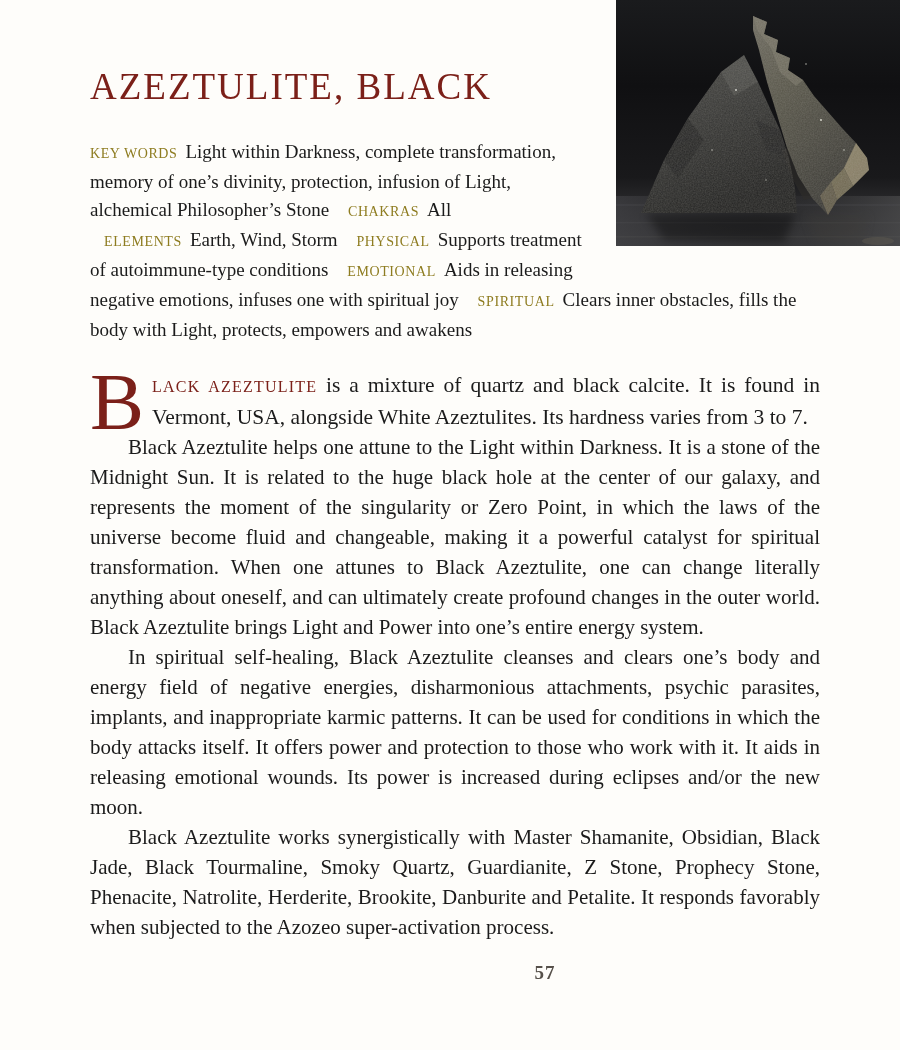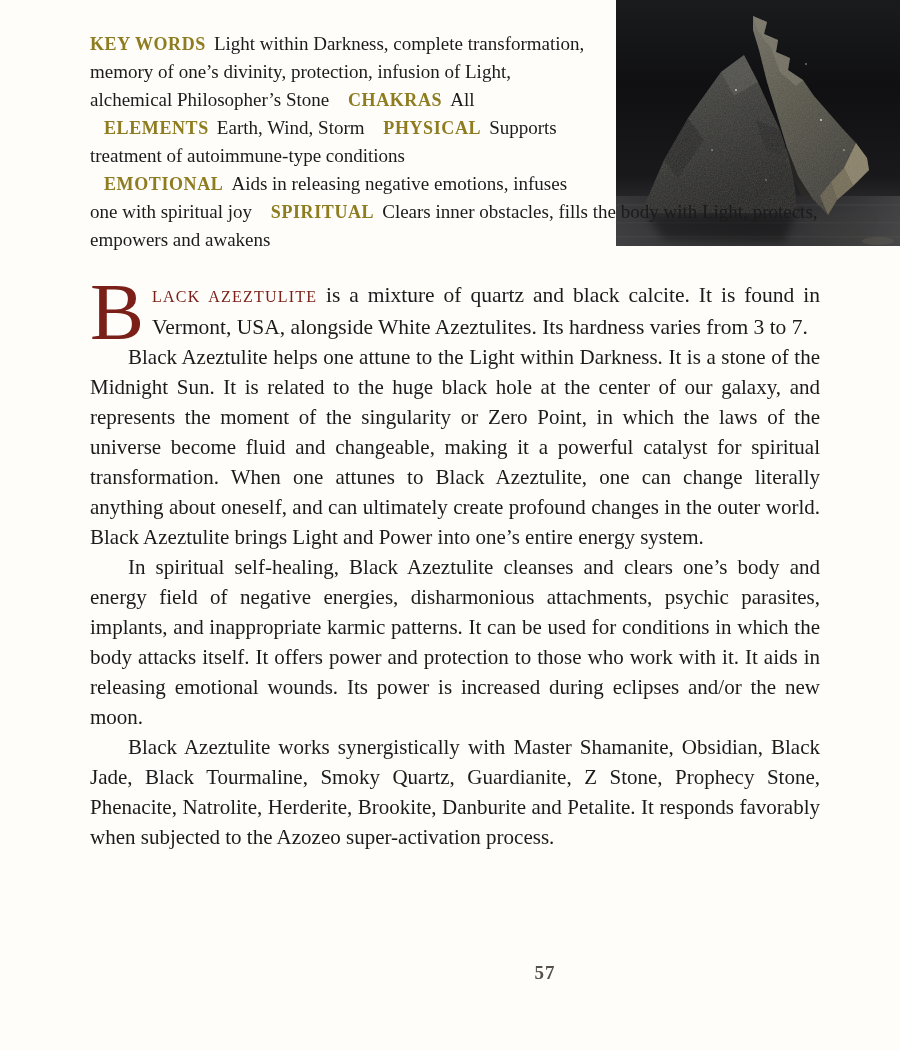--- a/index.html
+++ b/index.html
@@ -21,22 +21,22 @@
   }
   .keywords{
     margin-top:30px;
     font-size:19px;line-height:28px;
     text-align:left;
   }
   .kw-spacer{
     float:right;width:235px;height:142px;
   }
   .kw-label{
-    font-weight:bold;color:#8e7c20;
-    font-size:18px;letter-spacing:0.6px;
+    font-weight:normal;color:#8e7c20;
+    font-size:14px;letter-spacing:0.6px;
     margin-right:8px;
   }
   .kw-seg + .kw-seg .kw-label{margin-left:14px;text-align:right;}
   .lead{
     margin:26px 0 0 0;
     font-size:21.5px;line-height:30px;
     text-align:justify;
   }
   .dropcap{
     float:left;
@@ -133,20 +133,21 @@
     <circle cx="96" cy="150" r="0.8" fill="#d8d8d0" opacity="0.8"></circle>
     <circle cx="150" cy="180" r="0.8" fill="#cfcfc8" opacity="0.7"></circle>
     <circle cx="205" cy="120" r="0.9" fill="#efefe6" opacity="0.9"></circle>
     <circle cx="228" cy="150" r="0.8" fill="#e2e2d8" opacity="0.8"></circle>
     <circle cx="190" cy="64" r="0.8" fill="#d8d8d0" opacity="0.8"></circle>
   </svg>
 </div>
 
 <div class="content">
 
+  <h1 class="title">AZEZTULITE, BLACK</h1>
 
   <div class="keywords">
     <div class="kw-spacer"></div>
     
   <span class="kw-seg"><span class="kw-label">KEY WORDS</span><span>Light within Darkness, complete transfor­mation, memory of one’s divinity, protection, infusion of Light, alchemical Philosopher’s Stone</span></span> <span class="kw-seg"><span class="kw-label">CHAKRAS</span><span>All</span></span> <span class="kw-seg"><span class="kw-label">ELEMENTS</span><span>Earth, Wind, Storm</span></span> <span class="kw-seg"><span class="kw-label">PHYSICAL</span><span>Supports treatment of autoimmune-type conditions</span></span> <span class="kw-seg"><span class="kw-label">EMOTIONAL</span><span>Aids in releasing negative emotions, infuses one with spiritual joy</span></span> <span class="kw-seg"><span class="kw-label">SPIRITUAL</span><span>Clears inner obstacles, fills the body with Light, protects, empowers and awakens</span></span> </div>
 
   <p class="lead">
     <span class="dropcap">B</span><span class="leadcaps">LACK AZEZTULITE</span><span> is a mixture of quartz and black calcite. It is found in Vermont, USA, alongside White Azeztulites. Its hardness varies from 3 to 7.</span>
   </p>
 

